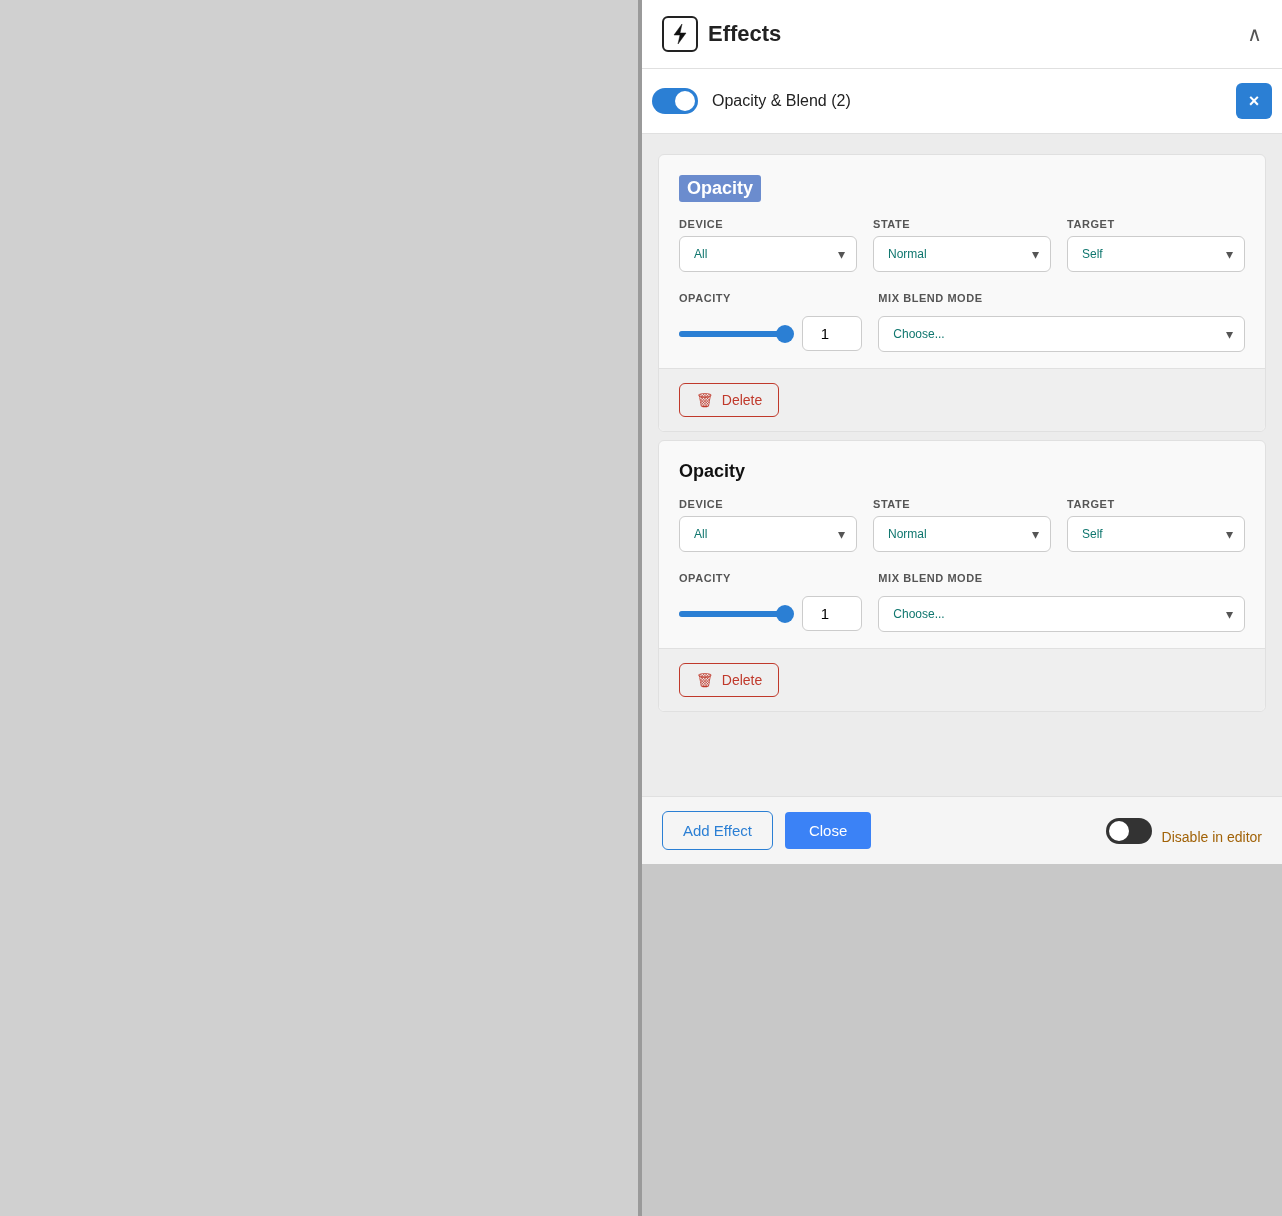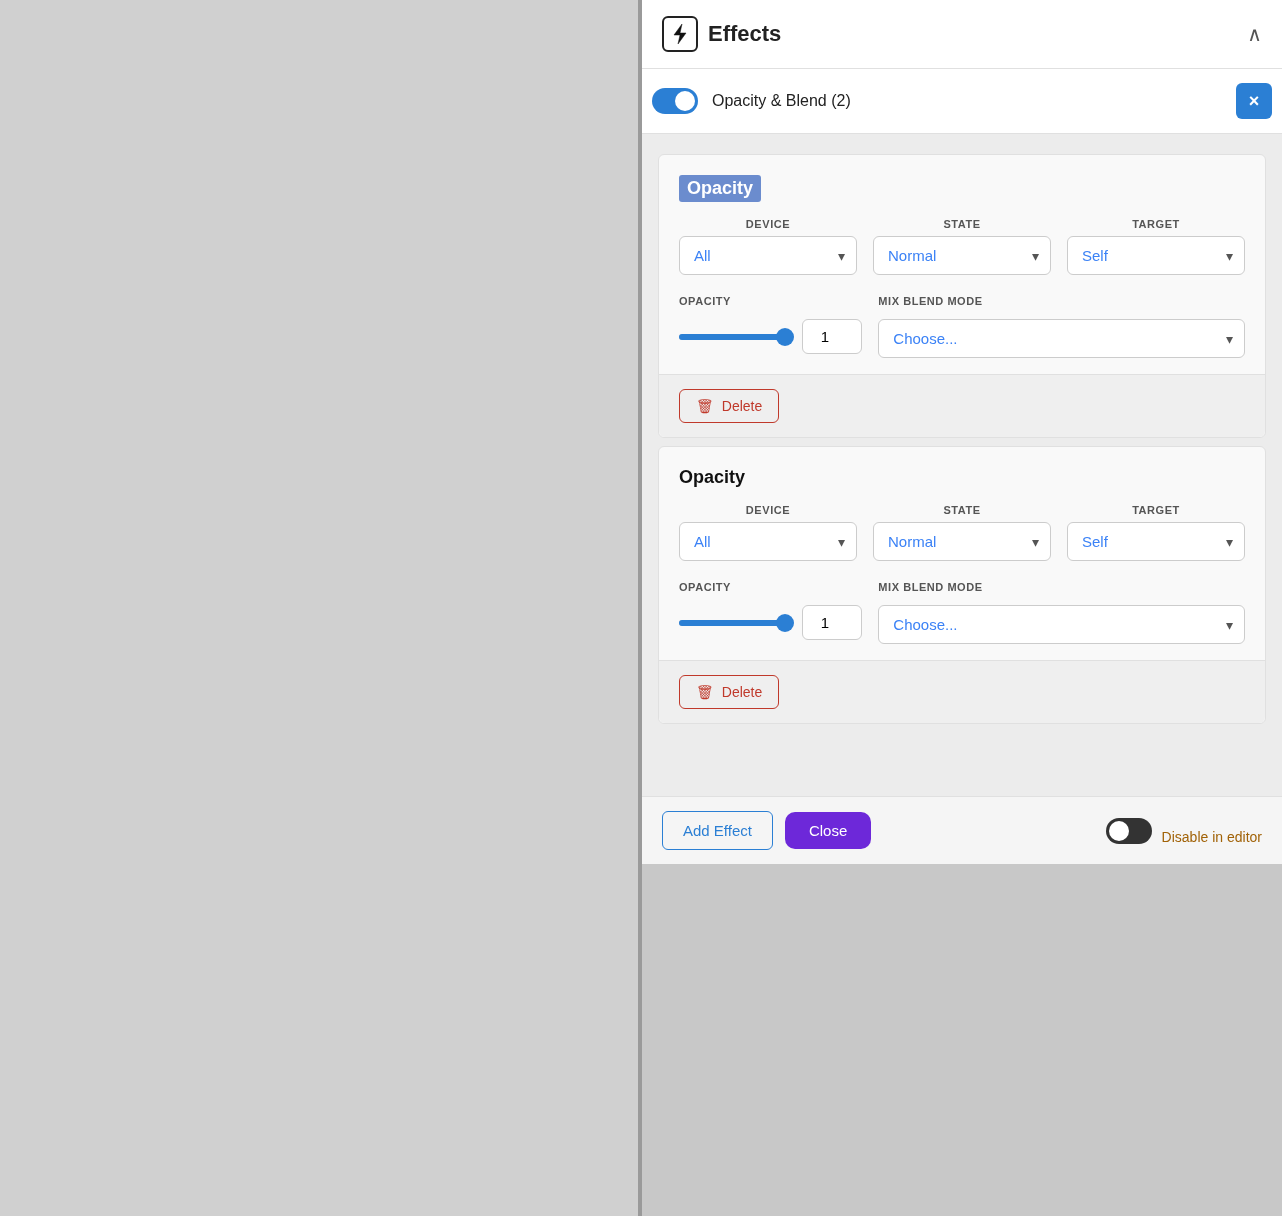--- a/index.html
+++ b/index.html
@@ -172,31 +172,30 @@
       gap: 6px;
       flex: 1;
     }
 
     .field-label {
       font-size: 11px;
       font-weight: 600;
       color: #555;
       letter-spacing: 0.05em;
       text-transform: uppercase;
-      text-align: center;
     }
 
     .select-field {
       width: 100%;
       padding: 10px 14px;
       border: 1px solid #ccc;
       border-radius: 6px;
       background: #fff;
-      font-size: 15px;
-      color: #3b82f6;
+      font-size: 12px;
+      color: #0f766e;
       appearance: none;
       cursor: pointer;
       position: relative;
     }
 
     .select-wrapper {
       position: relative;
     }
     .select-wrapper::after {
       content: '▾';
@@ -301,22 +300,22 @@
       border-radius: 6px;
       background: transparent;
       color: #2B7FD4;
       font-size: 15px;
       cursor: pointer;
     }
 
     .close-main-btn {
       padding: 10px 24px;
       border: none;
-      border-radius: 10px;
-      background: #6d28d9;
+      border-radius: 4px;
+      background: #3b82f6;
       color: #fff;
       font-size: 15px;
       cursor: pointer;
       text-align: right;
     }
 
     .disable-editor-row {
       display: flex;
       align-items: center;
       gap: 10px;

